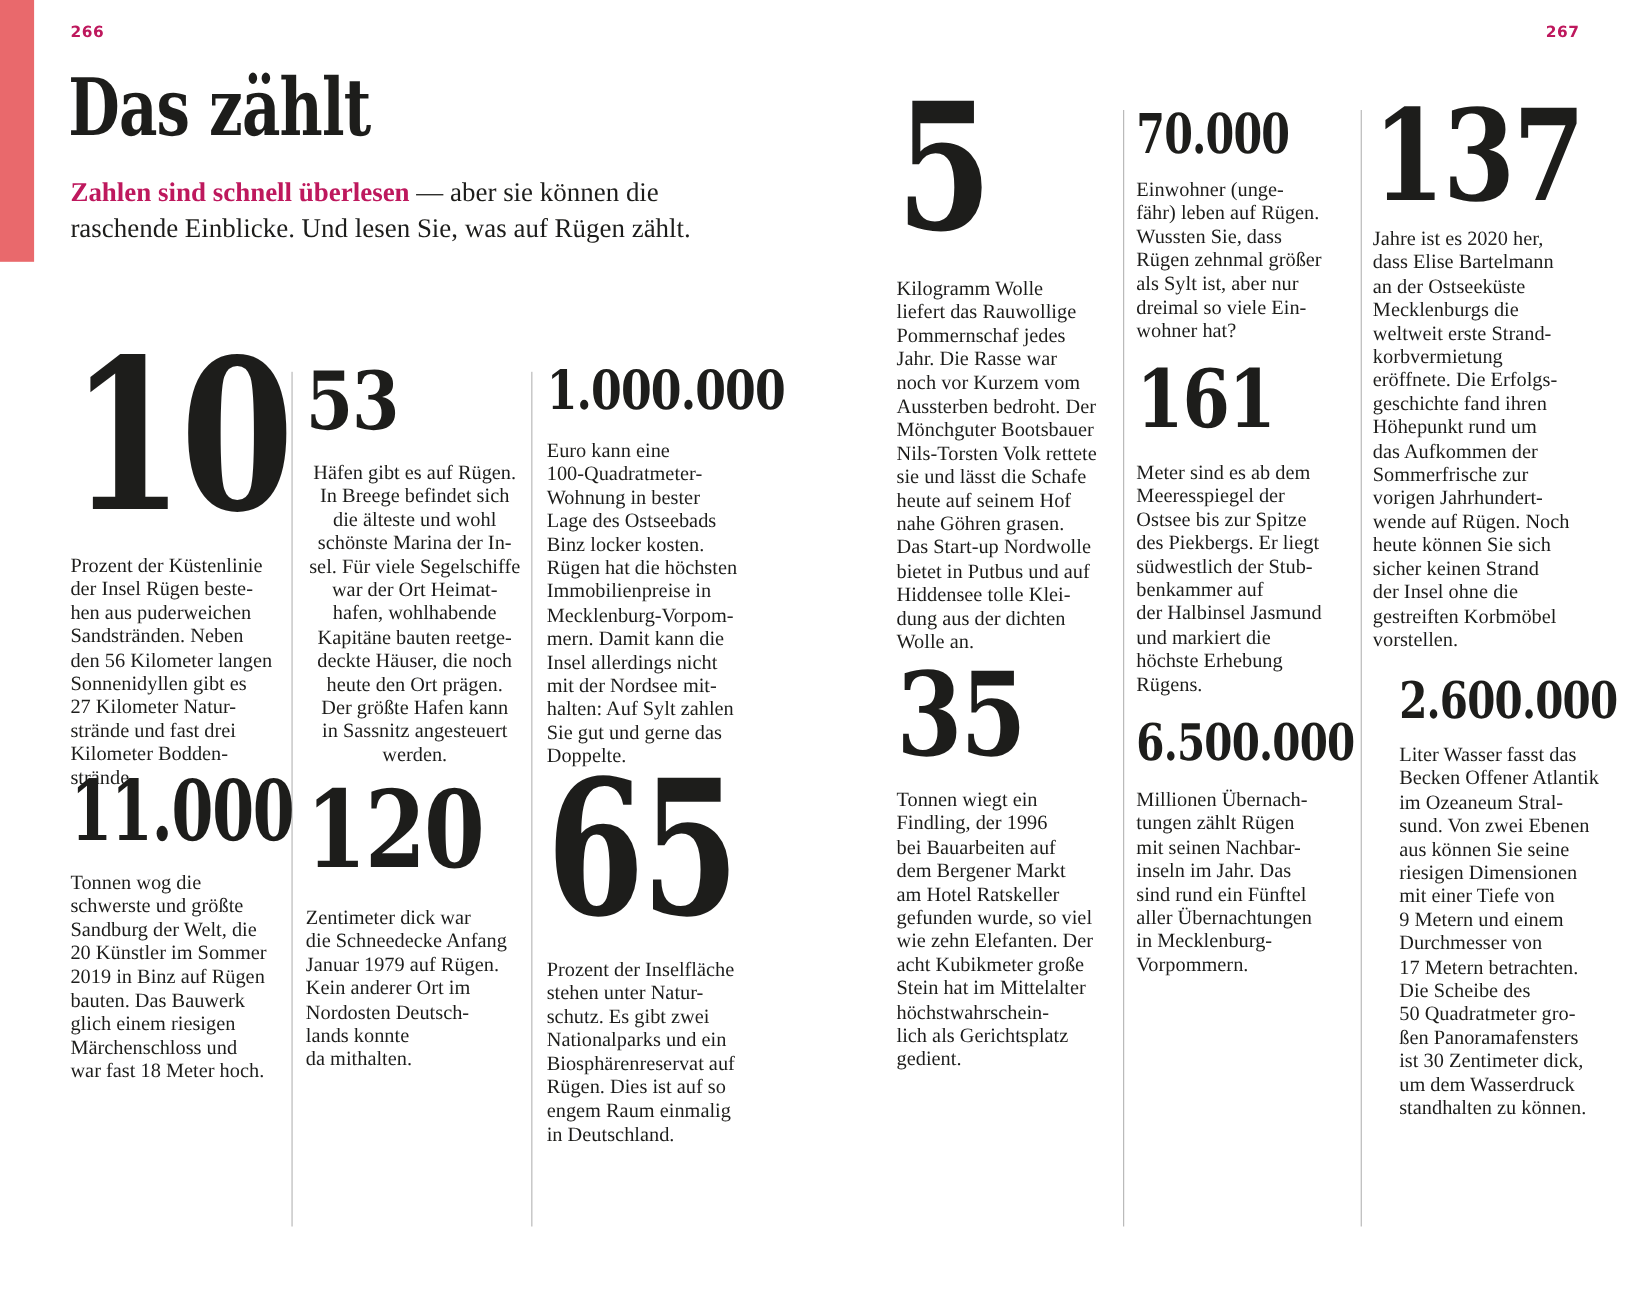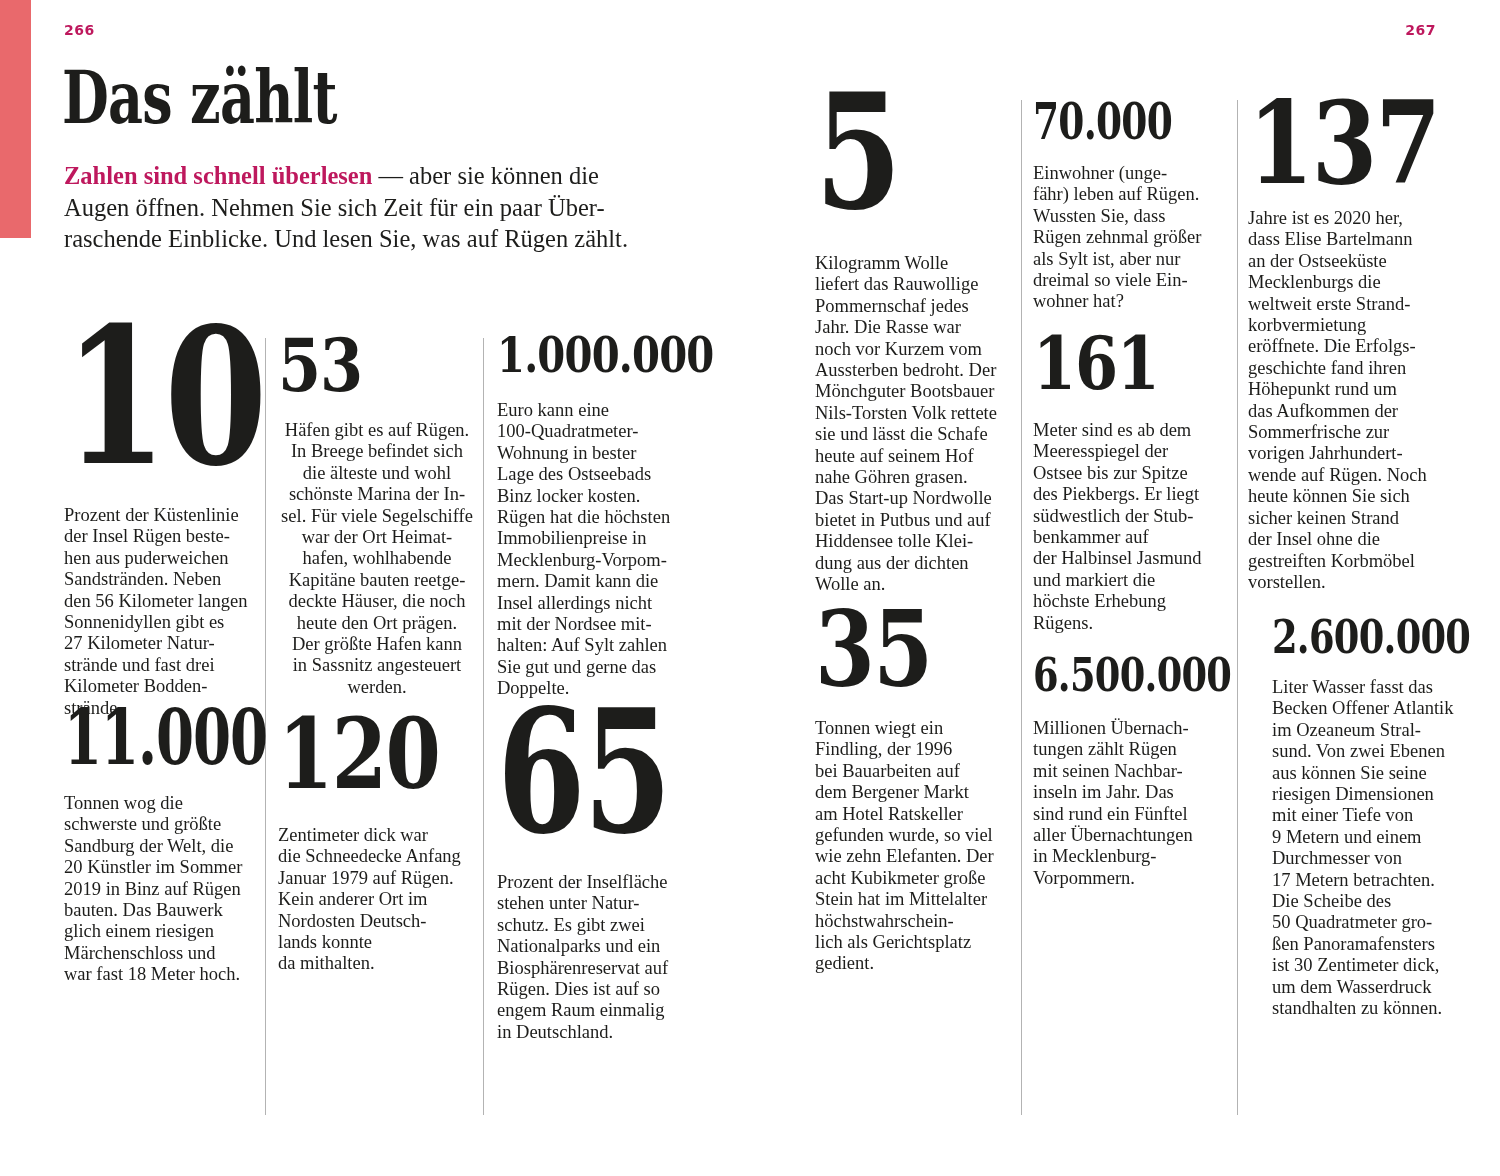--- a/index.html
+++ b/index.html
@@ -78,21 +78,20 @@
 
 <div class="red-bar"></div>
 
 <div class="pageno left">266</div>
 <div class="pageno right">267</div>
 
 <h1 class="title" style="margin:0;">Das zählt</h1>
 
 <p class="intro" style="margin:0;">
   <span class="hl">Zahlen sind schnell überlesen</span><span class="ln1"> — aber sie können die</span>
-  <span class="ln">Augen öffnen. Nehmen Sie sich Zeit für ein paar Über-</span>
   <span class="ln">raschende Einblicke. Und lesen Sie, was auf Rügen zählt.</span>
 </p>
 
 <div class="divider div-a"></div>
 <div class="divider div-b"></div>
 <div class="divider div-c"></div>
 <div class="divider div-d"></div>
 
 <div class="col col1">
   <div class="item c1i1">

